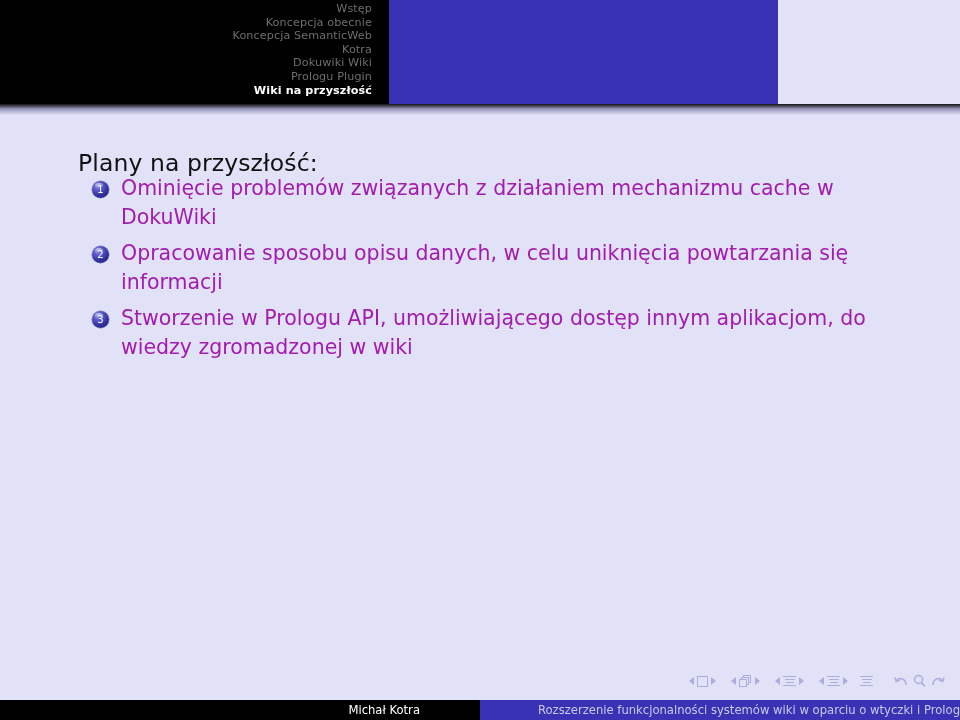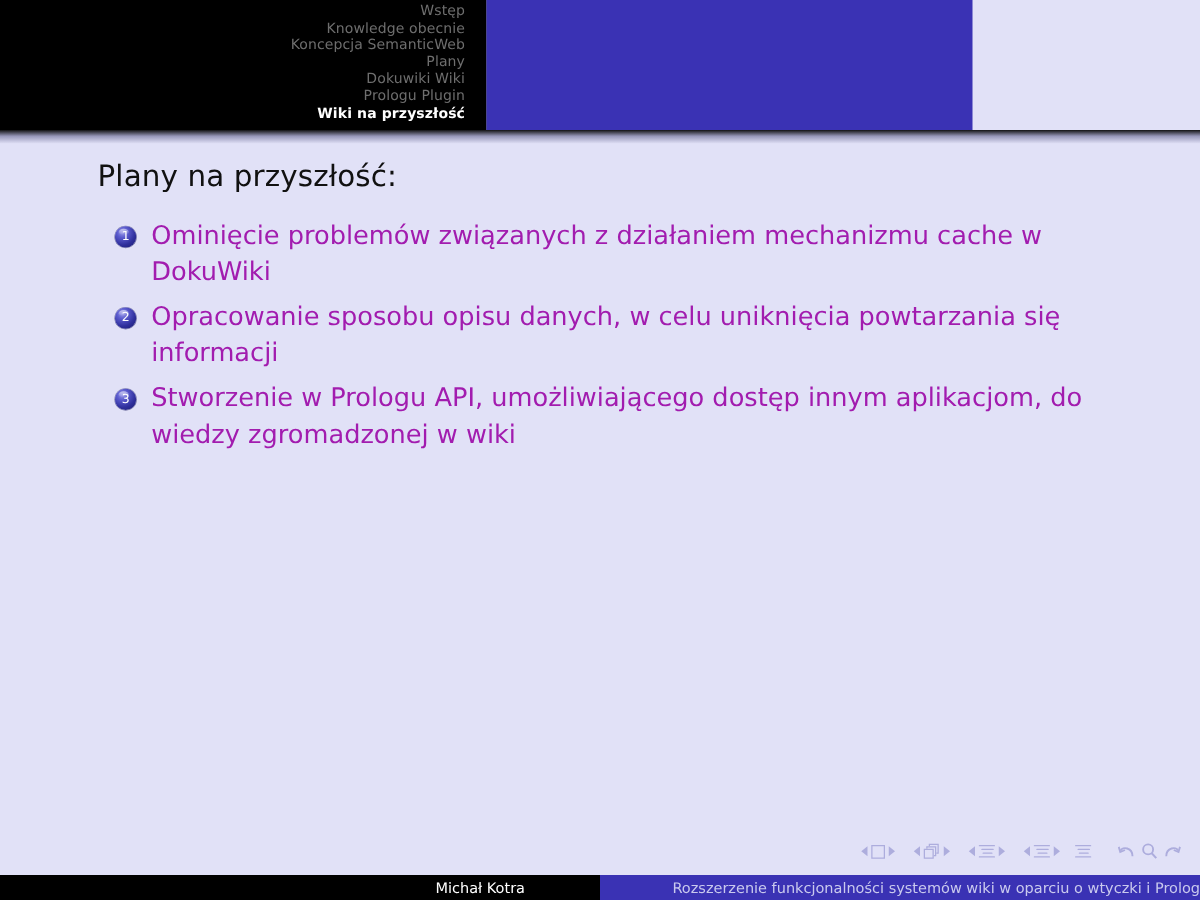--- a/index.html
+++ b/index.html
@@ -54,21 +54,21 @@
   .headshadow {
     position: absolute;
     top: 104px; left: 0;
     width: 960px;
     height: 11px;
     background: linear-gradient(to bottom, rgba(0,0,0,0.92) 0%, rgba(60,60,110,0.45) 45%, rgba(225,225,247,0) 100%);
   }
   .frame-title {
     position: absolute;
     left: 78px;
-    top: 127px;
+    top: 149px;
     font-size: 23.5px;
     color: #111111;
     letter-spacing: 0.1px;
     white-space: nowrap;
   }
 
   .enum-list {
     position: absolute;
     left: 92px;
     top: 174px;
@@ -218,23 +218,23 @@
     overflow: hidden;
   }
 </style>
 </head>
 <body>
 
 <div class="headbar">
   <div class="headbar-left">
     <div class="navlist">
       <div class="navline">Wstęp</div>
-      <div class="navline">Knowledge obecnie</div>
+      <div class="navline">Koncepcja obecnie</div>
       <div class="navline">Koncepcja SemanticWeb</div>
-      <div class="navline">Plany</div>
+      <div class="navline">Kotra</div>
       <div class="navline">Dokuwiki Wiki</div>
       <div class="navline">Prologu Plugin</div>
       <div class="navline active">Wiki na przyszłość</div>
     </div>
   </div>
   <div class="headbar-right"></div>
 </div>
 <div class="headshadow"></div>
 
 <div class="frame-title">Plany na przyszłość:</div>

